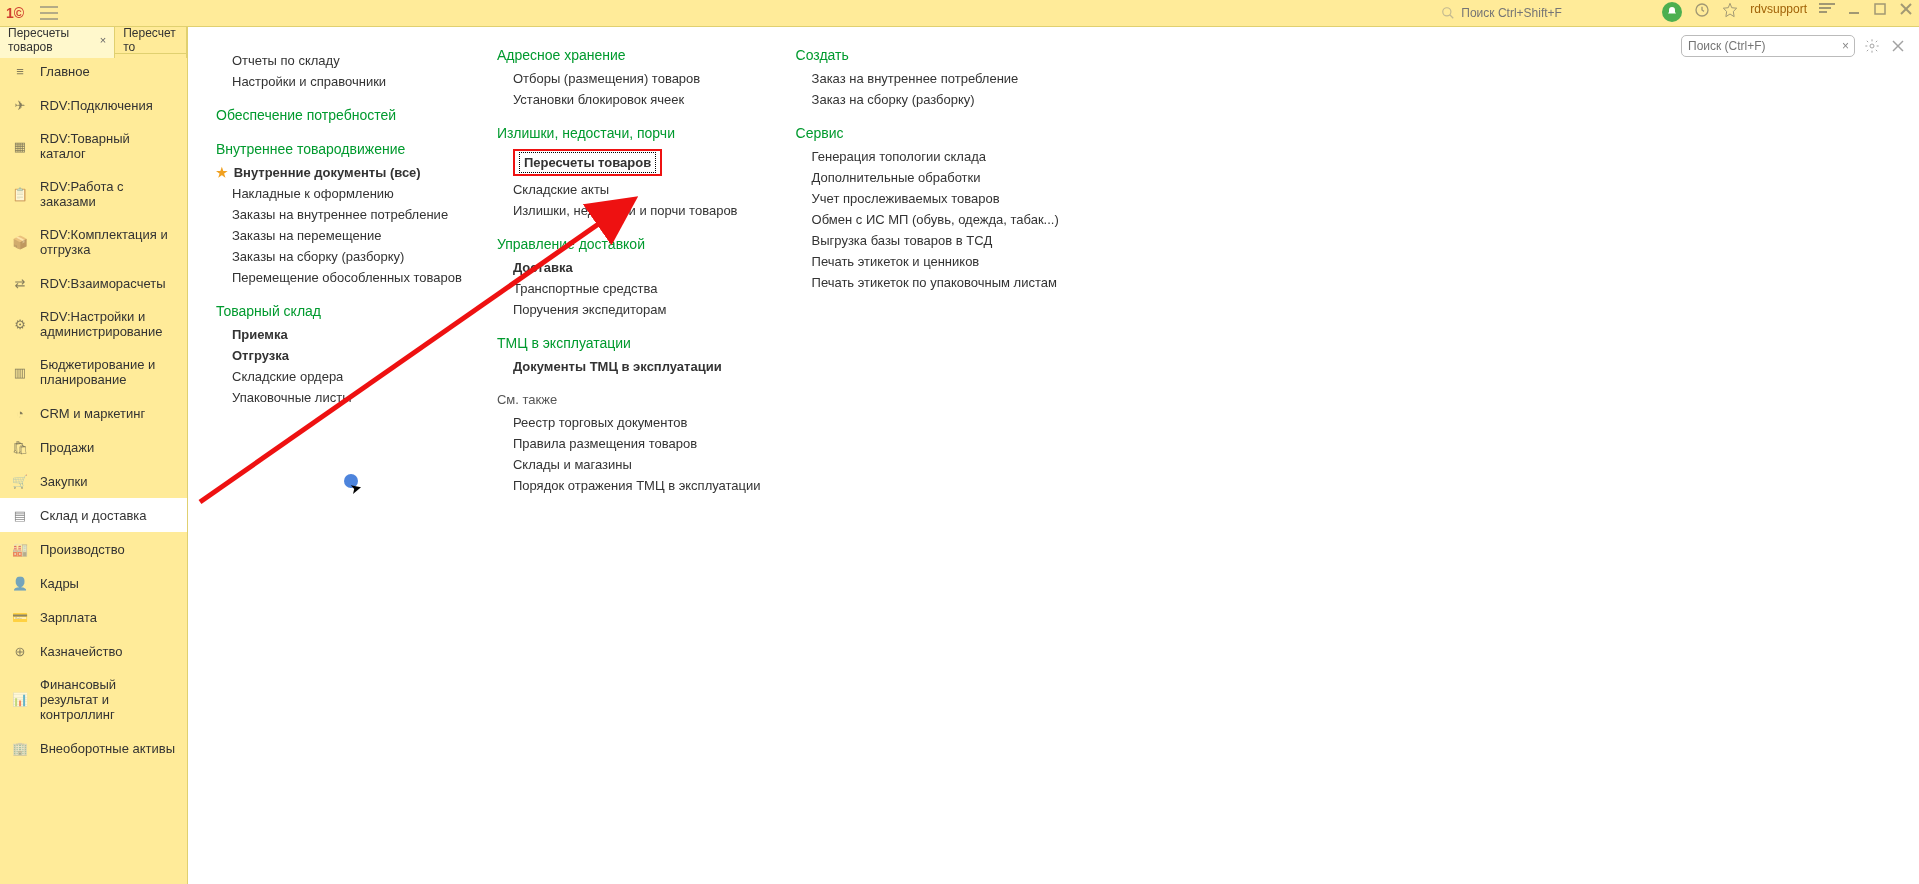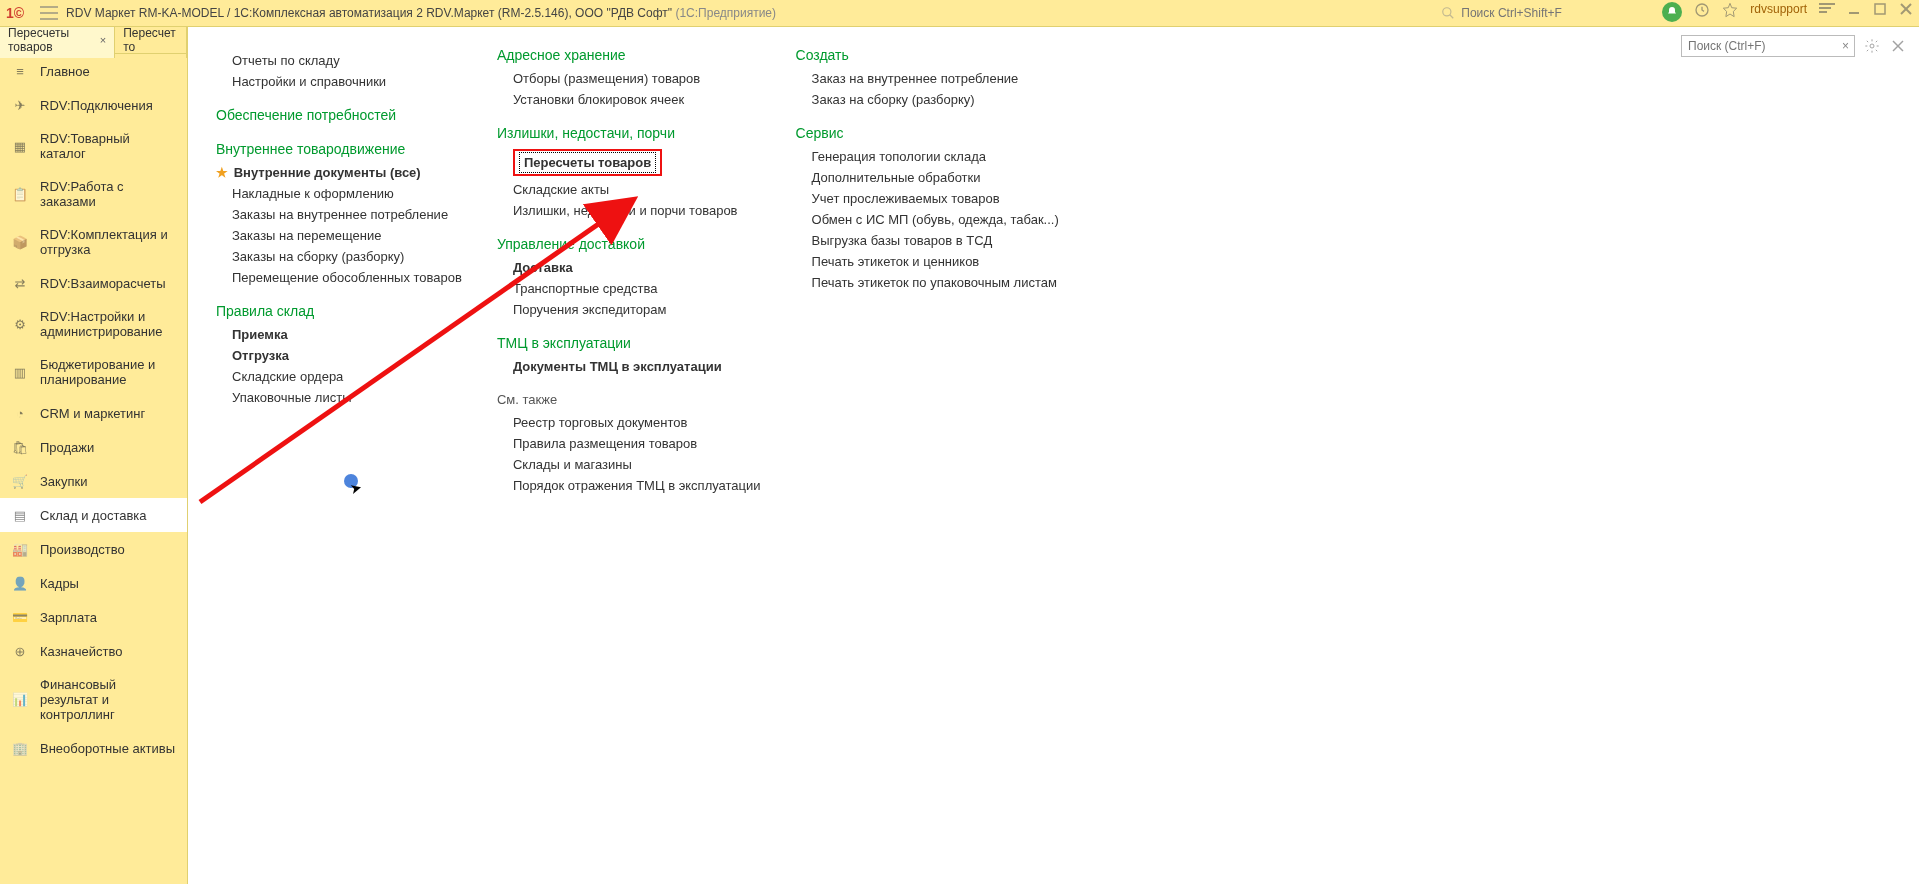--- a/index.html
+++ b/index.html
@@ -22,21 +22,21 @@
 .tabsrow{height:26px;display:flex;align-items:center;font-size:12px;border-bottom:1px solid #e0d070}
 .tab{padding:4px 8px;display:flex;align-items:center;gap:6px;border-right:1px solid #e0d070}
 .tab.active{background:#fff8cc}
 .tab .close{font-size:11px;color:#666;cursor:pointer}
 .nav-item{display:flex;align-items:center;gap:12px;padding:9px 12px;font-size:13px;color:#333;cursor:pointer}
 .nav-item.active{background:#fff}
 .nav-icon{width:16px;height:16px;display:flex;align-items:center;justify-content:center;opacity:.6}
 .nav-label{flex:1}
 .content{flex:1;position:relative;overflow:auto;background:#fff}
 .content-head{position:absolute;top:8px;right:12px;display:flex;align-items:center;gap:8px}
-.csearch{border:1px solid #bbb;padding:3px 6px;font-size:12px;border-radius:0;width:160px;outline:none;color:#888}
+.csearch{border:1px solid #bbb;padding:3px 6px;font-size:12px;border-radius:5px;width:160px;outline:none;color:#888}
 .csearch-wrap{position:relative;display:flex;align-items:center}
 .csearch-x{position:absolute;right:6px;color:#888;font-size:12px;cursor:pointer}
 .icon-btn{width:18px;height:18px;display:flex;align-items:center;justify-content:center;cursor:pointer;opacity:.6;border-radius:3px}
 .columns{display:flex;gap:35px;padding:20px 0 0 28px}
 .col{min-width:200px}
 .section-title{color:#009a2e;font-size:14px;margin:18px 0 8px;font-weight:normal}
 .section-title.create{color:#009a2e}
 .link{font-size:13px;color:#333;margin:6px 0;cursor:pointer;text-decoration:none;display:block}
 .link.bold{font-weight:bold}
 .link.star::before{content:'★';color:#f0a020;margin-right:6px;margin-left:-16px}
@@ -48,24 +48,20 @@
 .cursor-ptr{position:absolute;z-index:7;left:162px;top:453px;font-size:14px;color:#000;transform:rotate(-15deg)}
 </style>
 </head>
 <body>
 
 <div class="topbar">
   <span class="logo">1©</span>
   <span class="hamburger tb-icon">
       <span></span>
     </span>
-  <span class="title">
-    <span>RDV Маркет RM-KA-MODEL / 1С:Комплексная автоматизация 2 RDV.Маркет (RM-2.5.146), ООО "РДВ Софт"</span>
-    <span class="tb-suffix">(1С:Предприятие)</span>
-  </span>
   <div class="tb-right">
     <div class="search-wrap">
       <svg width="14" height="14" viewBox="0 0 24 24">
           <circle cx="10" cy="10" r="7" stroke="#888" stroke-width="2" fill="none"></circle>
           <line x1="15" y1="15" x2="21" y2="21" stroke="#888" stroke-width="2"></line>
         </svg>
       <input class="searchbox" placeholder="Поиск Ctrl+Shift+F" style="">
     </div>
     <span class="bell">
       <svg width="12" height="12" viewBox="0 0 24 24">
@@ -236,21 +232,21 @@
         <div class="section-title">Обеспечение потребностей</div>
         <div class="section-title">Внутреннее товародвижение</div>
         <div class="indented">
           <a class="link bold star">Внутренние документы (все)</a>
           <a class="link">Накладные к оформлению</a>
           <a class="link">Заказы на внутреннее потребление</a>
           <a class="link">Заказы на перемещение</a>
           <a class="link">Заказы на сборку (разборку)</a>
           <a class="link">Перемещение обособленных товаров</a>
         </div>
-        <div class="section-title">Правила склад</div>
+        <div class="section-title">Товарный склад</div>
         <div class="indented">
           <a class="link bold">Приемка</a>
           <a class="link bold">Отгрузка</a>
           <a class="link">Складские ордера</a>
           <a class="link">Упаковочные листы</a>
         </div>
       </div>
 
       <div class="col">
         <div class="section-title" style="margin-top:0">Адресное хранение</div>

